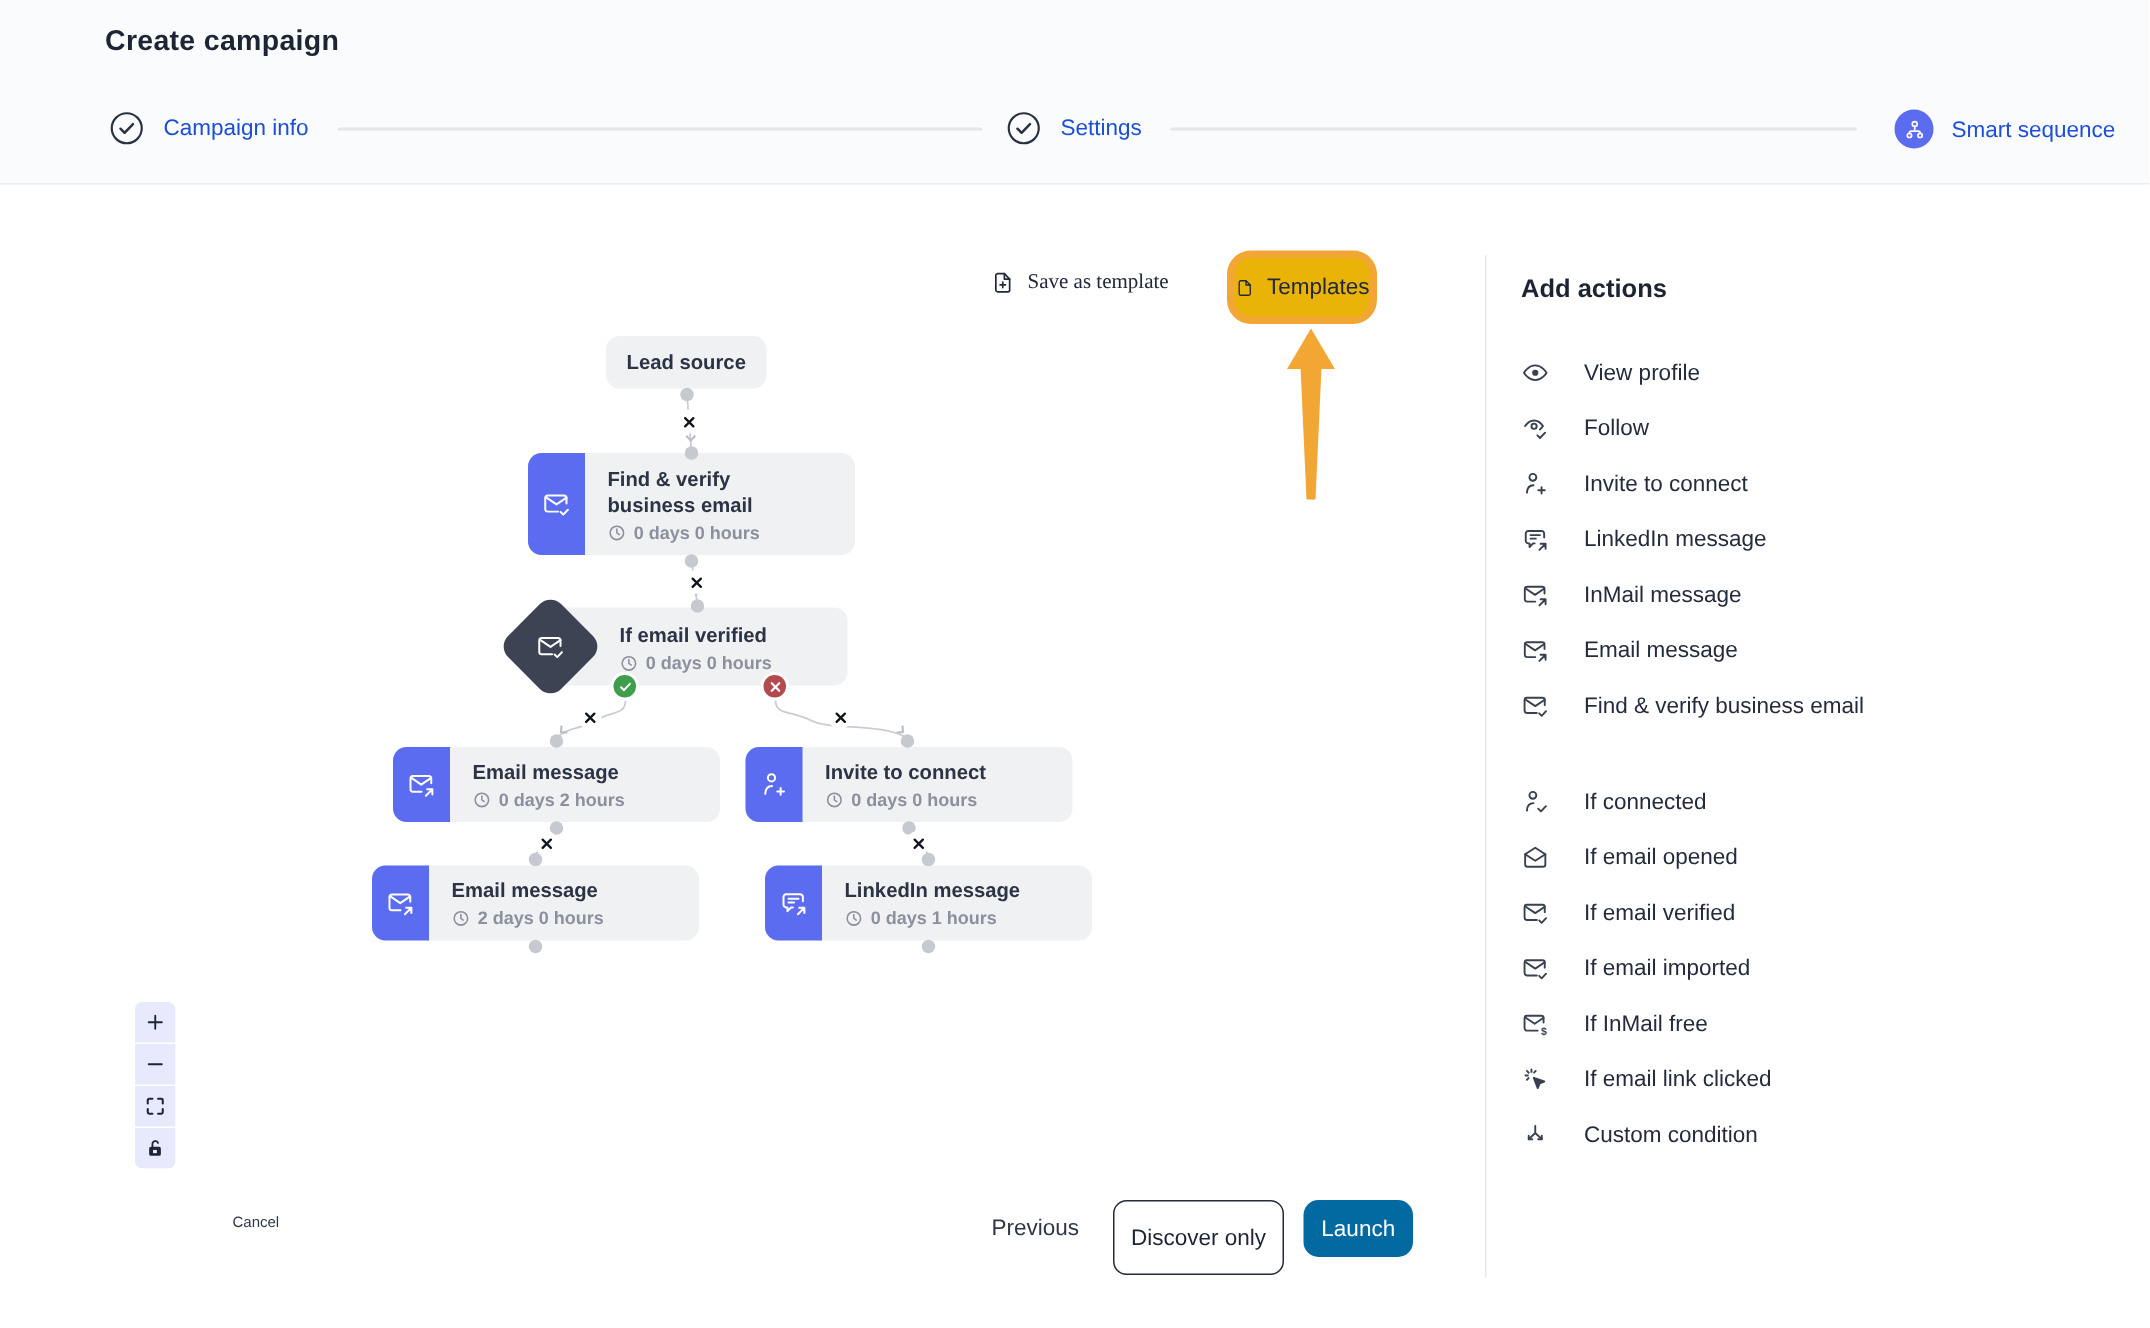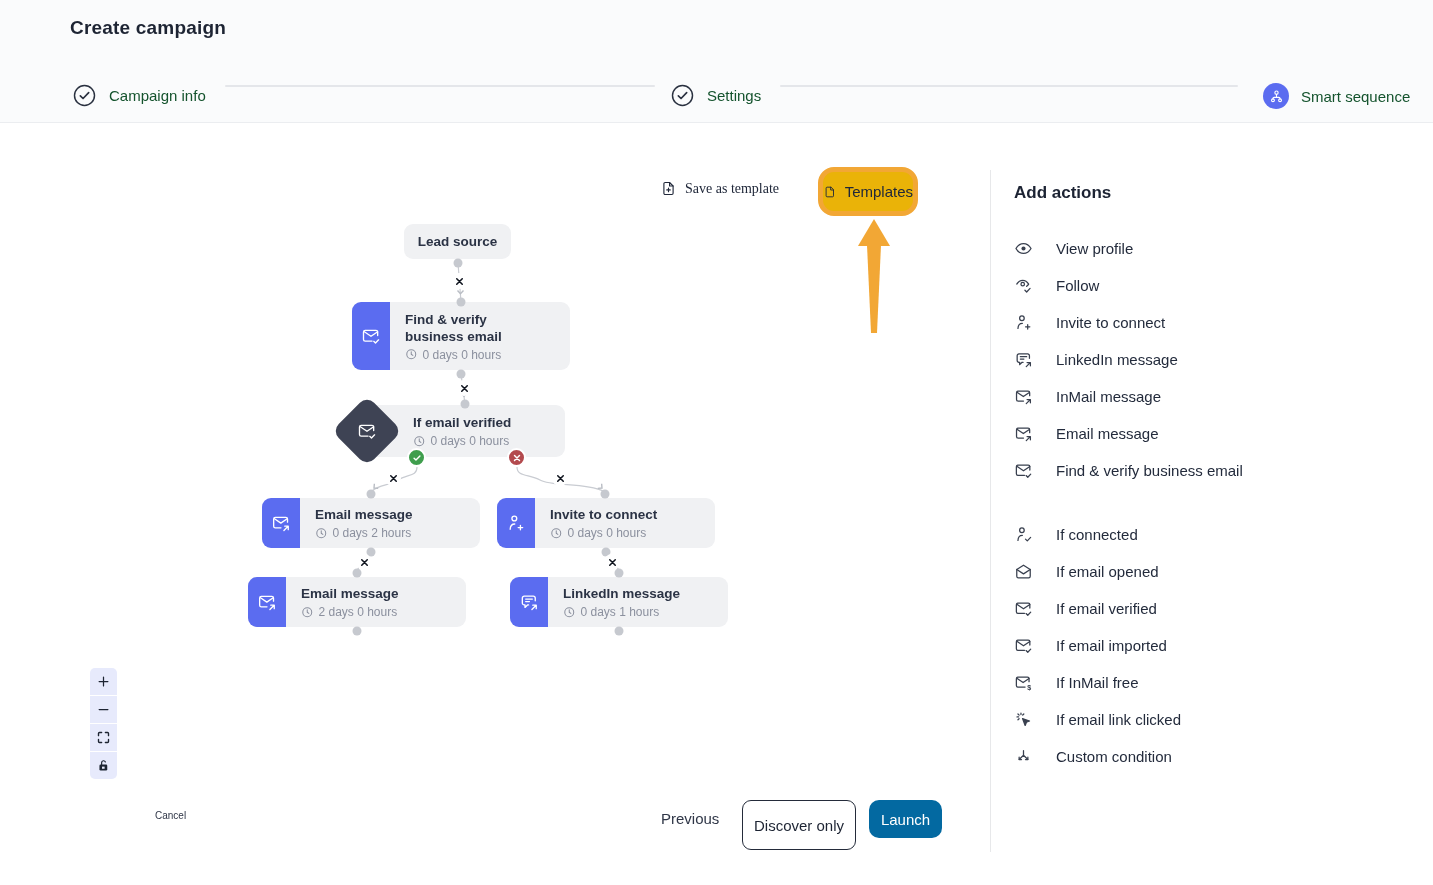--- a/index.html
+++ b/index.html
@@ -2,38 +2,38 @@
 <html><head>
 <meta charset="utf-8">
 <style>
   * { margin:0; padding:0; box-sizing:border-box; }
   html,body { width:1433px; height:885px; background:#fff; font-family:"Liberation Sans", sans-serif; }
   #app { position:relative; width:1433px; height:885px; overflow:hidden; color:#20273a; }
 
   
   #header { position:absolute; left:0; top:0; width:1433px; height:123px; background:#fafbfc; border-bottom:1px solid #ebedf0; }
   #page-title { position:absolute; left:70px; top:17px; font-size:19px; font-weight:700; color:#1d2433; letter-spacing:.2px; }
-  .step { position:absolute; top:83px; display:flex; align-items:center; gap:12px; font-size:15px; color:#14532d; cursor:pointer; }
+  .step { position:absolute; top:73px; display:flex; align-items:center; gap:12px; font-size:15px; color:#1d4ed8; cursor:pointer; }
   .step .ck { width:25px; height:25px; color:#2a3140; }
   .step .seq-badge { width:26px; height:26px; border-radius:50%; background:#5b6cf0; display:flex; align-items:center; justify-content:center; color:#fff; }
   .step-line { position:absolute; top:85px; height:2px; background:#e4e6ea; border-radius:1px; }
 
   
   .tool-btn { position:absolute; display:flex; align-items:center; gap:8px; font-size:14px; font-weight:500; color:#20283a; background:transparent; border:none; cursor:pointer; font-family:Liberation Serif, serif; }
   .tool-btn svg { width:17px; height:17px; color:#20283a; }
   #templates-wrap { position:absolute; left:818px; top:167px; width:100px; height:49px; border:5px solid #f2a735; border-radius:16px; background:#eab308; display:flex; align-items:center; justify-content:center; gap:8px; font-size:15px; font-weight:500; color:#20283a; cursor:pointer; z-index:6; }
   #templates-wrap svg { width:16px; height:16px; }
 
   
   .node { position:absolute; display:flex; background:#f0f1f3; border-radius:9px; z-index:2; cursor:pointer; }
   .node .tile { width:38px; flex:0 0 38px; border-radius:9px 0 0 9px; background:#5b6cf0; display:flex; align-items:center; justify-content:center; color:#fff; }
   .node .tile svg { width:20px; height:20px; }
-  .node .nbody { flex:1; display:flex; flex-direction:column; justify-content:center; gap:3px; padding:8px 10px 8px 15px; }
+  .node .nbody { flex:1; display:flex; flex-direction:column; justify-content:flex-end; gap:3px; padding:8px 10px 8px 15px; }
   .ntitle { font-size:13.5px; font-weight:700; color:#2b3345; line-height:17px; }
-  .dur { display:flex; align-items:center; gap:5px; font-size:12px; color:#8b909e; font-weight:400; }
+  .dur { display:flex; align-items:center; gap:5px; font-size:12px; color:#8b909e; font-weight:700; }
   .dur svg { width:12.5px; height:12.5px; color:#8b909e; }
   #node-lead { left:404px; top:224px; width:107px; height:35px; align-items:center; justify-content:center; font-size:13.5px; font-weight:700; color:#2b3345; }
   #node-find { left:352px; top:302px; width:218px; height:68px; }
   #node-ifverified { left:365px; top:405px; width:200px; height:52px; background:#f0f1f3; border-radius:9px; }
   #node-ifverified .nbody { padding-left:48px; }
   #diamond { position:absolute; left:342px; top:406px; width:50px; height:50px; background:#3e4354; border-radius:10px; transform:rotate(45deg); z-index:3; display:flex; align-items:center; justify-content:center; }
   #diamond svg { width:20px; height:20px; color:#fff; transform:rotate(-45deg); }
   #node-email1 { left:262px; top:498px; width:218px; height:50px; }
   #node-invite { left:497px; top:498px; width:218px; height:50px; }
   #node-email2 { left:248px; top:577px; width:218px; height:50px; }

